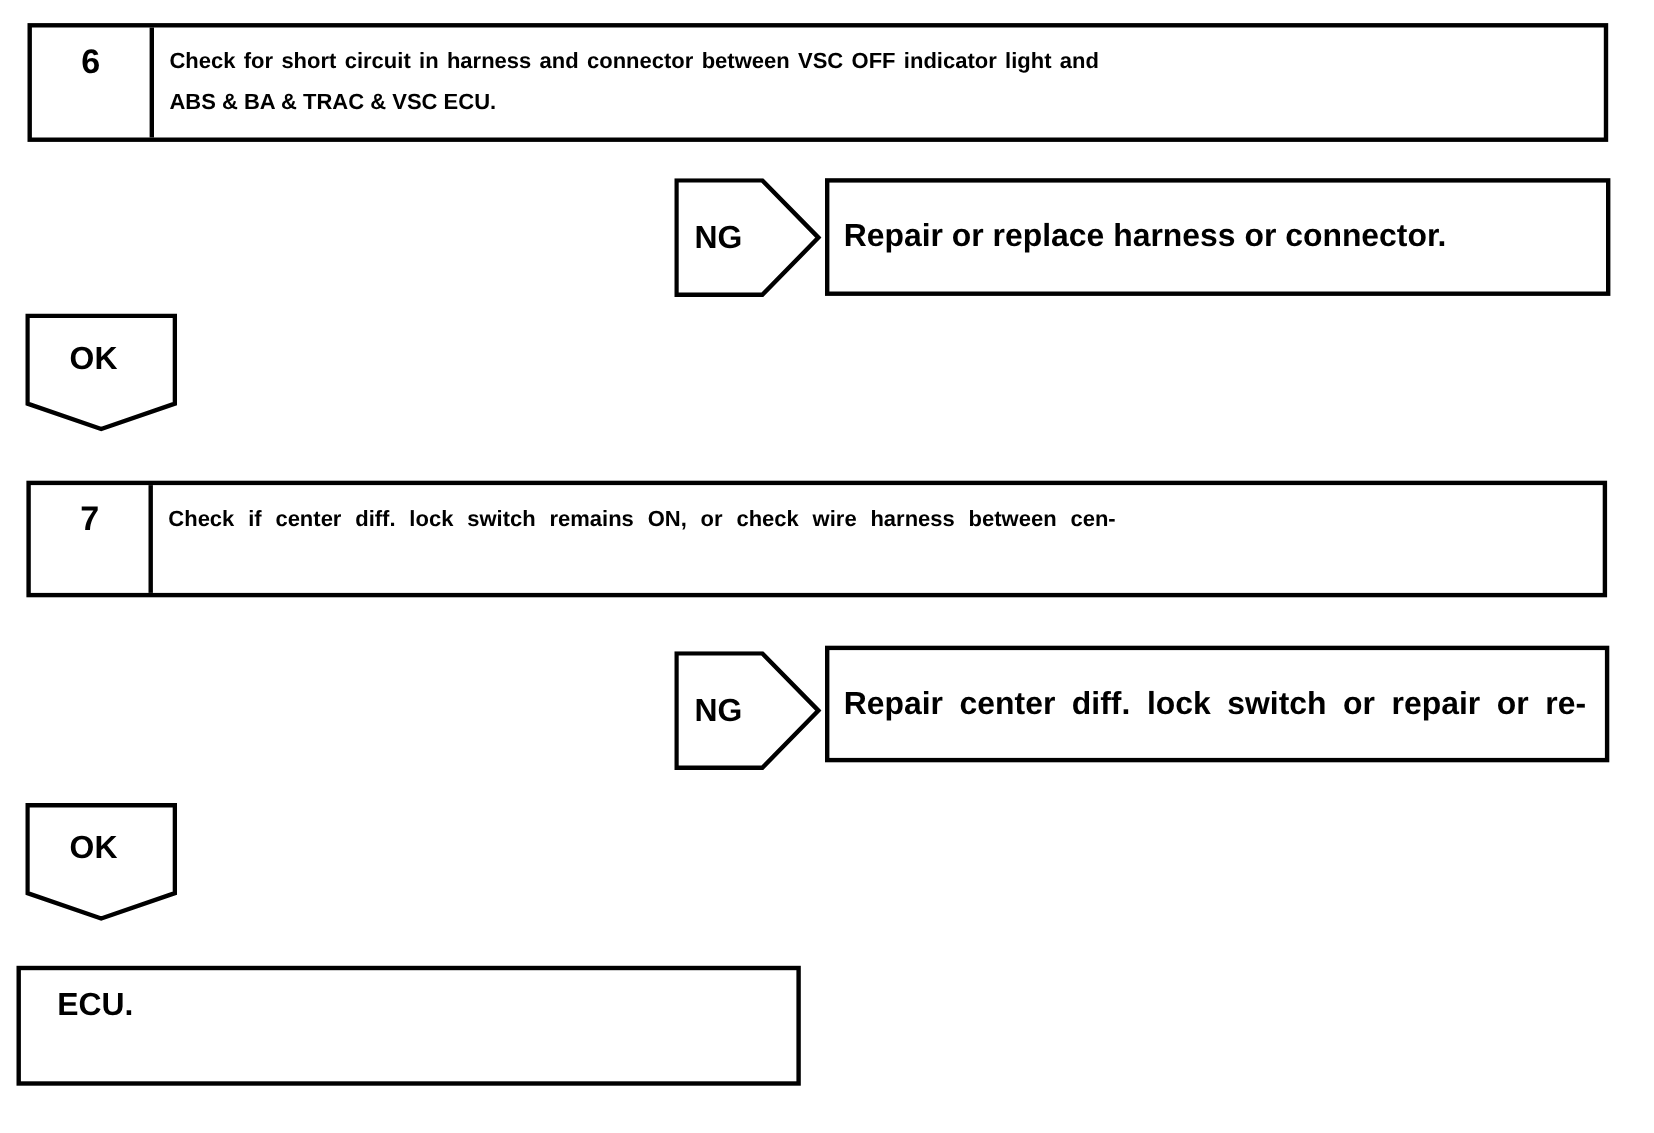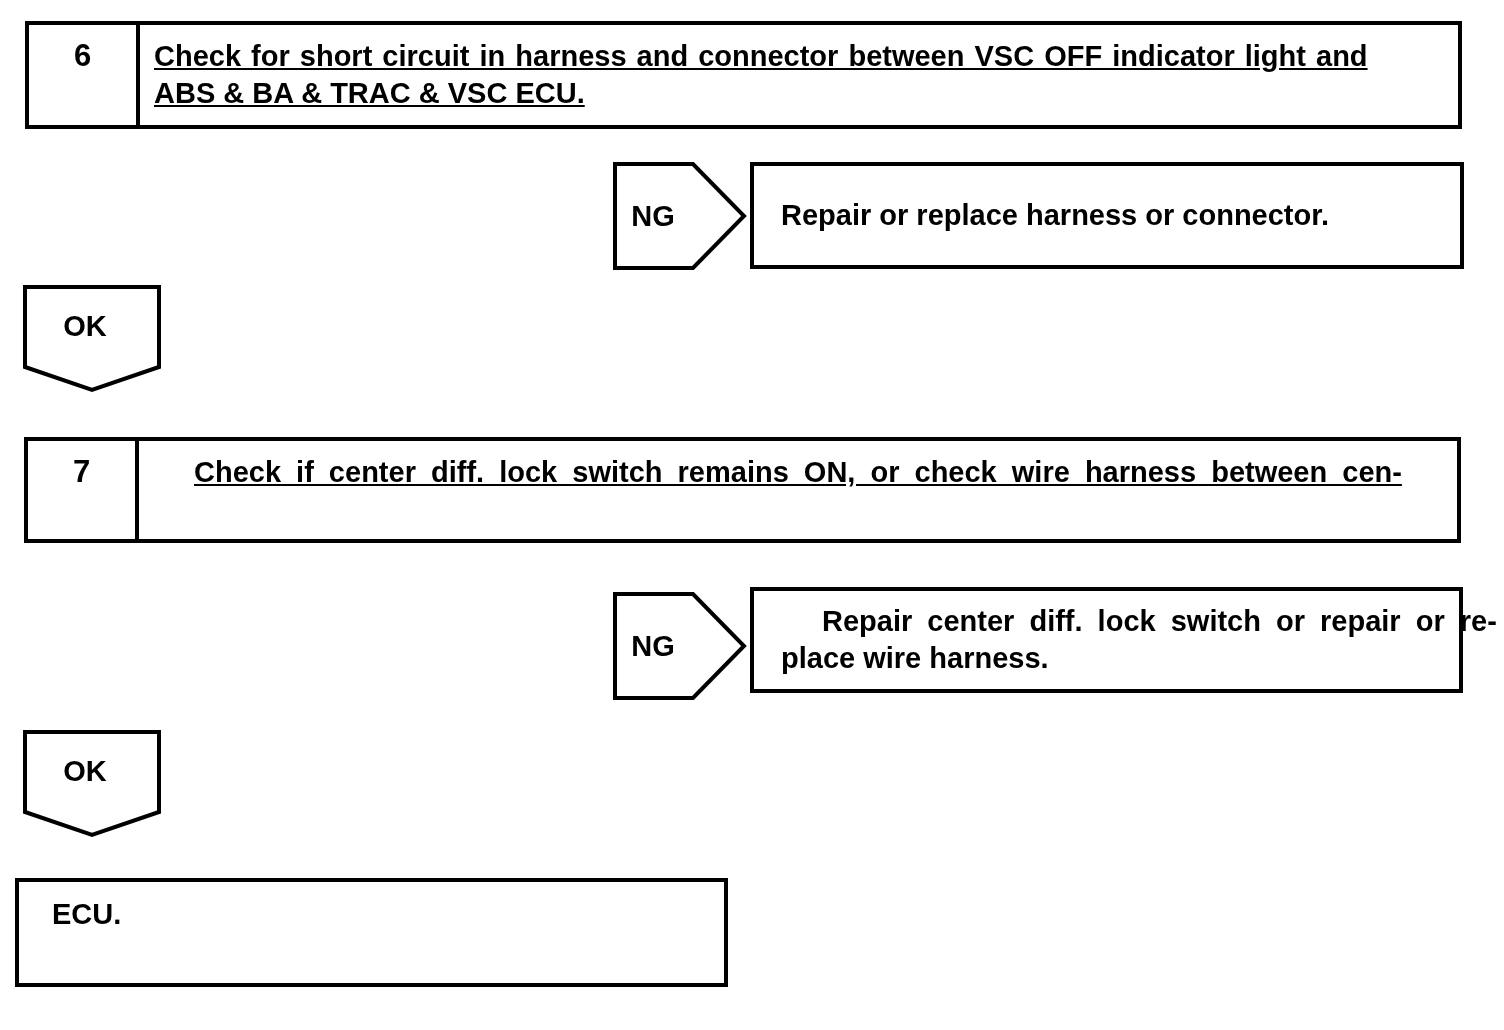--- a/index.html
+++ b/index.html
@@ -11,38 +11,38 @@
   .step-box{
     position:absolute;border:4px solid #000;background:#fff;
     display:flex;box-sizing:border-box;
   }
   .step-num{
     width:111px;flex:none;border-right:4px solid #000;
     text-align:center;padding-top:12px;font-size:31px;line-height:37px;
     box-sizing:border-box;
   }
   .step-text{
-    padding:13px 10px 0 14px;font-size:29px;line-height:37px;text-decoration:underline;
+    padding:13px 10px 0 14px;font-size:20px;line-height:37px;
   }
   .line{white-space:nowrap;}
   .ws2{word-spacing:2px;}
   .ws4{word-spacing:4px;}
-  .ws7{word-spacing:7px;margin-left:41px;}
+  .ws7{word-spacing:7px;}
   .connector{position:absolute;}
   .connector svg{display:block;}
   .conn-label{
     position:absolute;display:flex;align-items:center;justify-content:center;
     font-size:29px;
   }
   .ng-label-pos{left:0;top:0;width:80px;height:108px;}
   .ok-label-pos{left:0;top:0;width:124px;height:82px;}
   .result-box{
     position:absolute;border:4px solid #000;background:#fff;
     display:flex;flex-direction:column;justify-content:center;
-    padding-left:27px;font-size:29px;line-height:37px;box-sizing:border-box;
+    padding-left:13px;font-size:29px;line-height:37px;box-sizing:border-box;
   }
   .result-box.top-align{
     justify-content:flex-start;padding-top:14px;padding-left:33px;
   }
 </style>
 </head>
 <body>
 
 <div class="page">
 
@@ -81,21 +81,20 @@
 
   <div class="connector" style="left:613px;top:592px;width:134px;height:108px">
     <svg width="134" height="108" viewBox="0 0 134 108">
       <polygon points="2,2 80,2 131,54 80,106 2,106" fill="#fff" stroke="#000" stroke-width="4"></polygon>
     </svg>
     <span class="conn-label ng-label-pos">NG</span>
   </div>
 
   <div class="result-box" style="left:750px;top:587px;width:713px;height:106px">
     <div class="line ws7">Repair center diff. lock switch or repair or re-</div>
-    <div class="line">place wire harness.</div>
   </div>
 
   <div class="connector" style="left:23px;top:730px;width:138px;height:108px">
     <svg width="138" height="108" viewBox="0 0 138 108">
       <polygon points="2,2 136,2 136,82 69,105 2,82" fill="#fff" stroke="#000" stroke-width="4"></polygon>
     </svg>
     <span class="conn-label ok-label-pos">OK</span>
   </div>
 
   <div class="result-box top-align" style="left:15px;top:878px;width:713px;height:109px">

